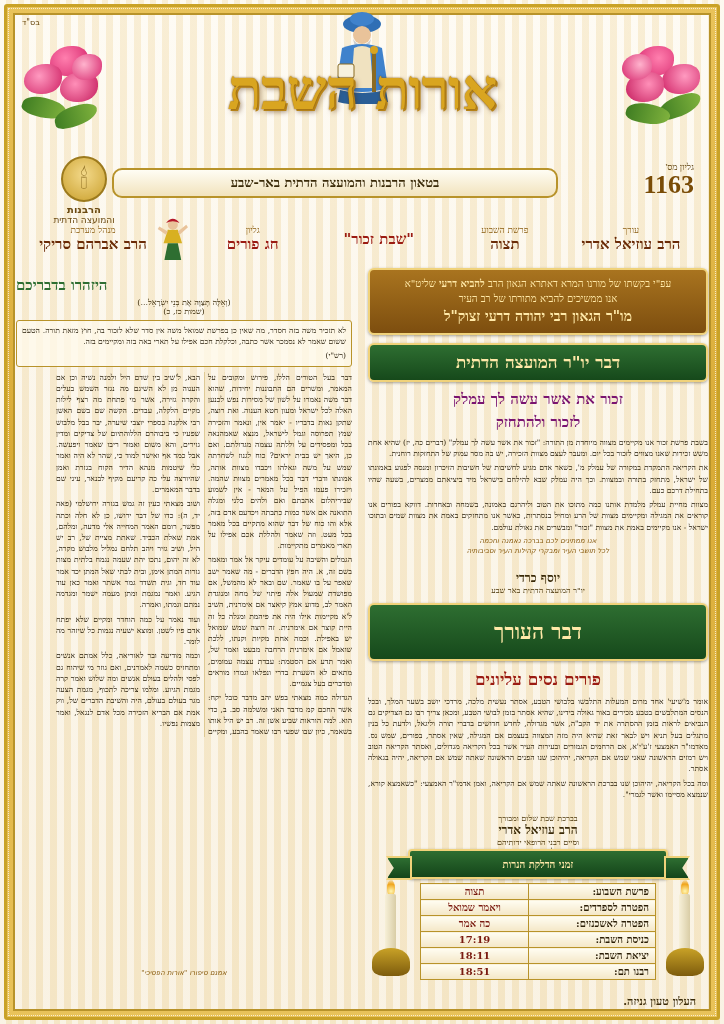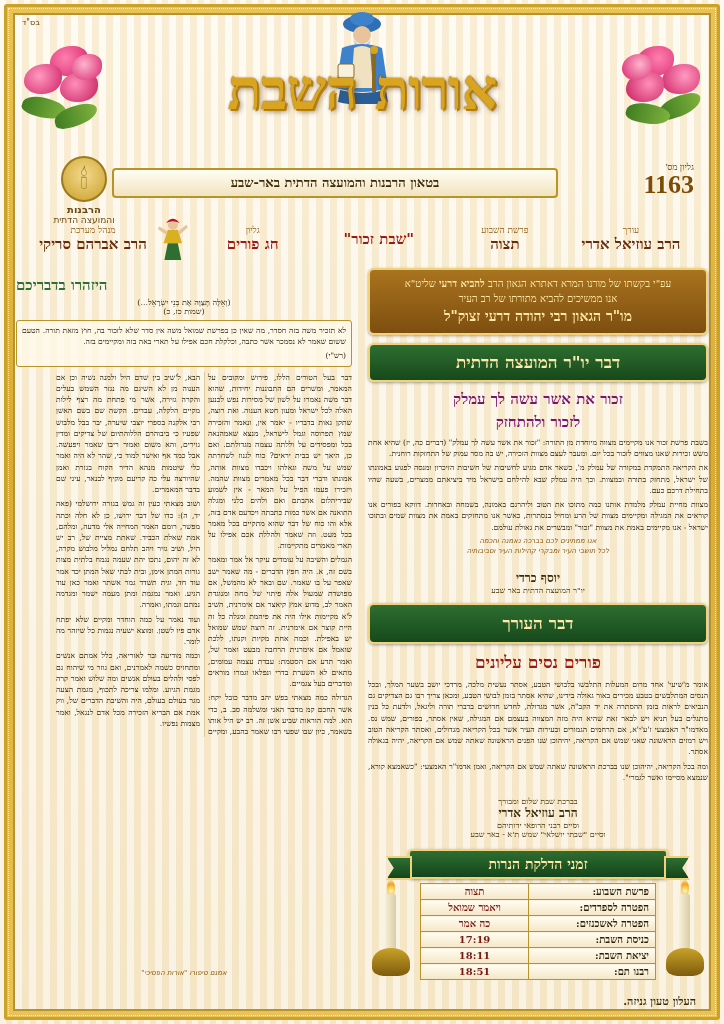--- a/index.html
+++ b/index.html
@@ -51,21 +51,21 @@
 
   .rabbi {
     position:absolute; top:-8px; left:50%; transform:translateX(-50%);
     width:84px; height:96px;
   }
 
   
   .subbanner {
     position:absolute; top:152px; left:96px; right:150px; height:30px;
     background:linear-gradient(180deg,#fffdf4,#f2e3bd);
-    border:2px solid #b8932a; border-radius:4px;
+    border:2px solid #b8932a; border-radius:10px;
     display:flex; align-items:center; justify-content:center;
     font-family:"DejaVu Serif", serif; font-size:13px; font-weight:bold; color:#3a2a08;
   }
   .giloyon-no {
     position:absolute; top:146px; right:14px; width:82px; text-align:right;
     font-family:Liberation Serif, serif; color:#5a3c07;
   }
   .giloyon-no .lbl { font-size:9px; }
   .giloyon-no .num { font-size:26px; font-weight:bold; color:#7a4c06; line-height:1; }
 
@@ -109,21 +109,21 @@
   .banner-brown .l1 { font-size:10px; line-height:1.5; }
   .banner-brown .l2 { font-size:14px; font-weight:bold; line-height:1.5; }
 
   .banner-green {
     background:linear-gradient(180deg,#2e6e31,#16491b);
     border:2px solid #f0d27a; border-radius:6px;
     color:#ffe9a8; text-align:center; padding:7px 8px;
     font-family:"DejaVu Serif", serif; font-size:17px; font-weight:bold;
     box-shadow:0 1px 3px rgba(0,0,0,.35);
   }
-  .banner-green.small { font-size:17px; padding:8px; }
+  .banner-green.small { font-size:21px; padding:14px; }
 
   .heading-purple {
     text-align:center; color:#7a1470; font-weight:bold;
     font-family:"DejaVu Serif", serif; font-size:15px; line-height:1.5;
     margin:6px 0 4px;
   }
   .heading-red {
     text-align:center; color:#9b1b12; font-weight:bold;
     font-family:"DejaVu Serif", serif; font-size:17px; margin:8px 0 6px;
   }
@@ -153,21 +153,21 @@
     border-radius:3px; padding:4px 5px; margin-bottom:5px;
   }
   .two-cols { column-count:2; column-gap:8px; column-rule:1px solid rgba(184,147,42,.35);padding-left:40px; }
 
   
   .times-wrap { position:absolute; bottom:0; right:0; width:340px; }
   .times-ribbon {
     position:relative; margin:0 auto 4px; width:260px; height:30px;
     background:linear-gradient(180deg,#2e6e31,#14451a);
     border:2px solid #f0d27a; border-radius:4px;
-    color:#ffe9a8; font-family:"DejaVu Serif", serif; font-size:14px; font-weight:bold;
+    color:#ffe9a8; font-family:"DejaVu Serif", serif; font-size:10px; font-weight:bold;
     display:flex; align-items:center; justify-content:center;
     box-shadow:0 1px 3px rgba(0,0,0,.35);
   }
   .times-ribbon:before, .times-ribbon:after {
     content:""; position:absolute; top:5px; width:22px; height:20px;
     background:linear-gradient(180deg,#2e6e31,#14451a); border:2px solid #f0d27a;
   }
   .times-ribbon:before { right:-24px; clip-path:polygon(0 0,100% 0,70% 50%,100% 100%,0 100%); }
   .times-ribbon:after  { left:-24px;  clip-path:polygon(100% 0,0 0,30% 50%,0 100%,100% 100%); }
 

